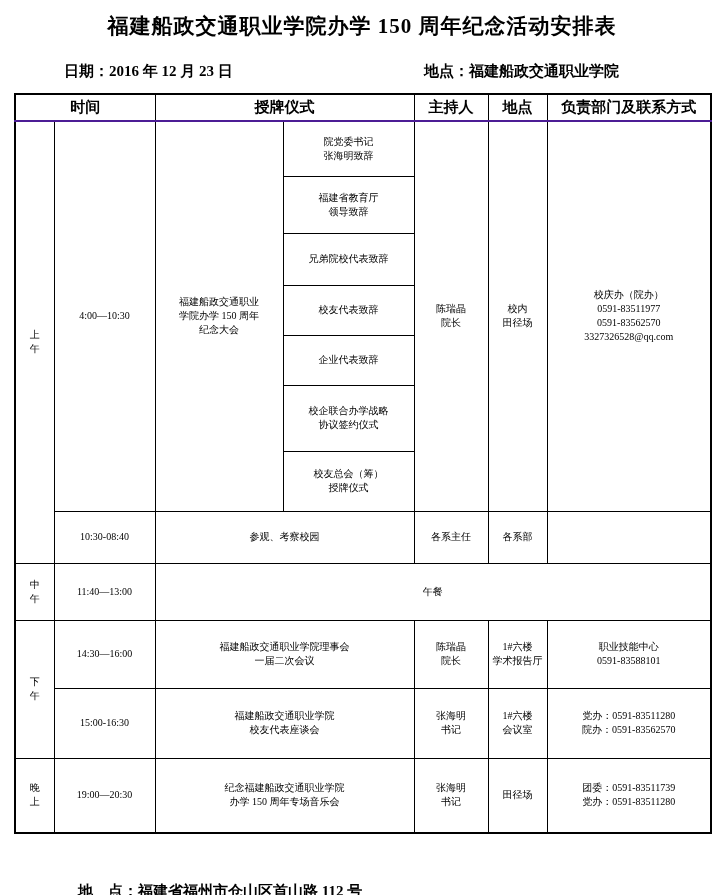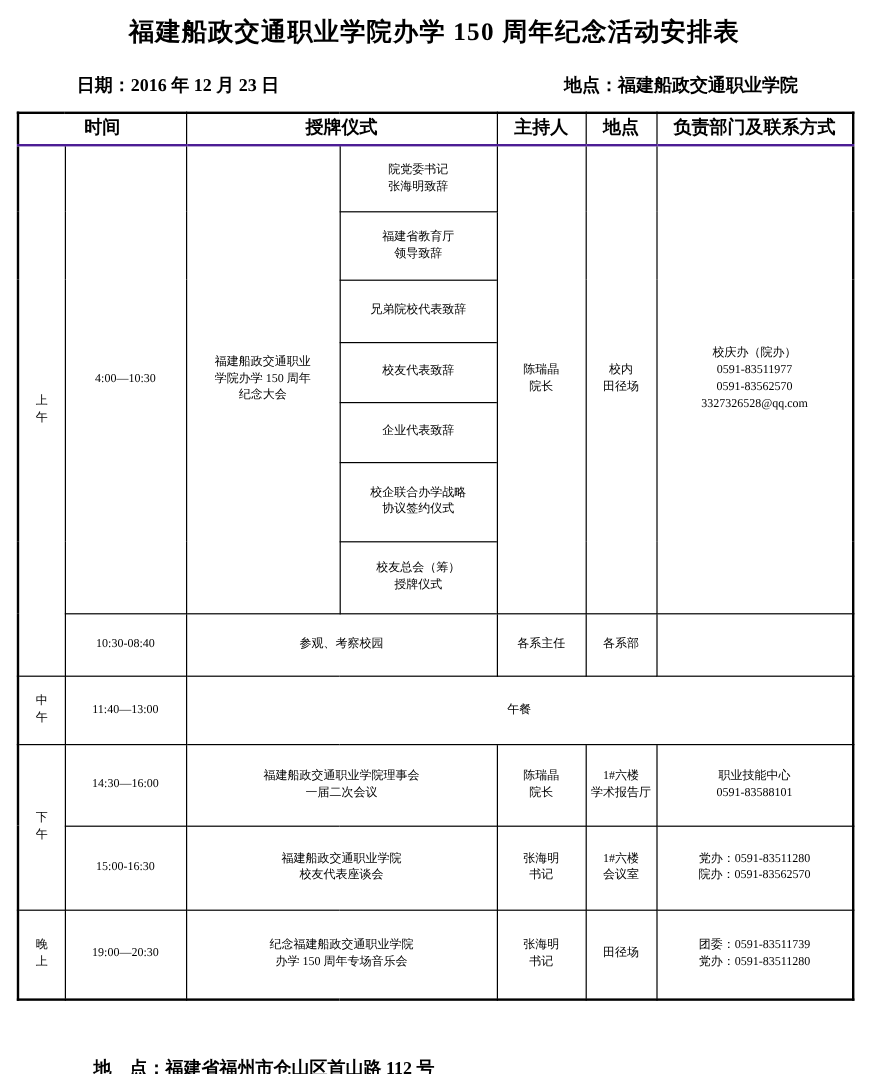--- a/index.html
+++ b/index.html
@@ -15,21 +15,21 @@
   .doc-title {
     padding-top:12px;
     text-align:center;
     font-size:21px;
     font-weight:bold;
     letter-spacing:1px;
   }
   .meta-row {
     display:flex;
     justify-content:space-between;
-    padding:22px 59px 0 64px;
+    padding:22px 105px 0 64px;
     font-size:15px;
     font-weight:bold;
     white-space:pre;
   }
   table.schedule {
     margin-left:14px;
     margin-top:12px;
     width:696px;
     border-collapse:collapse;
     table-layout:fixed;

